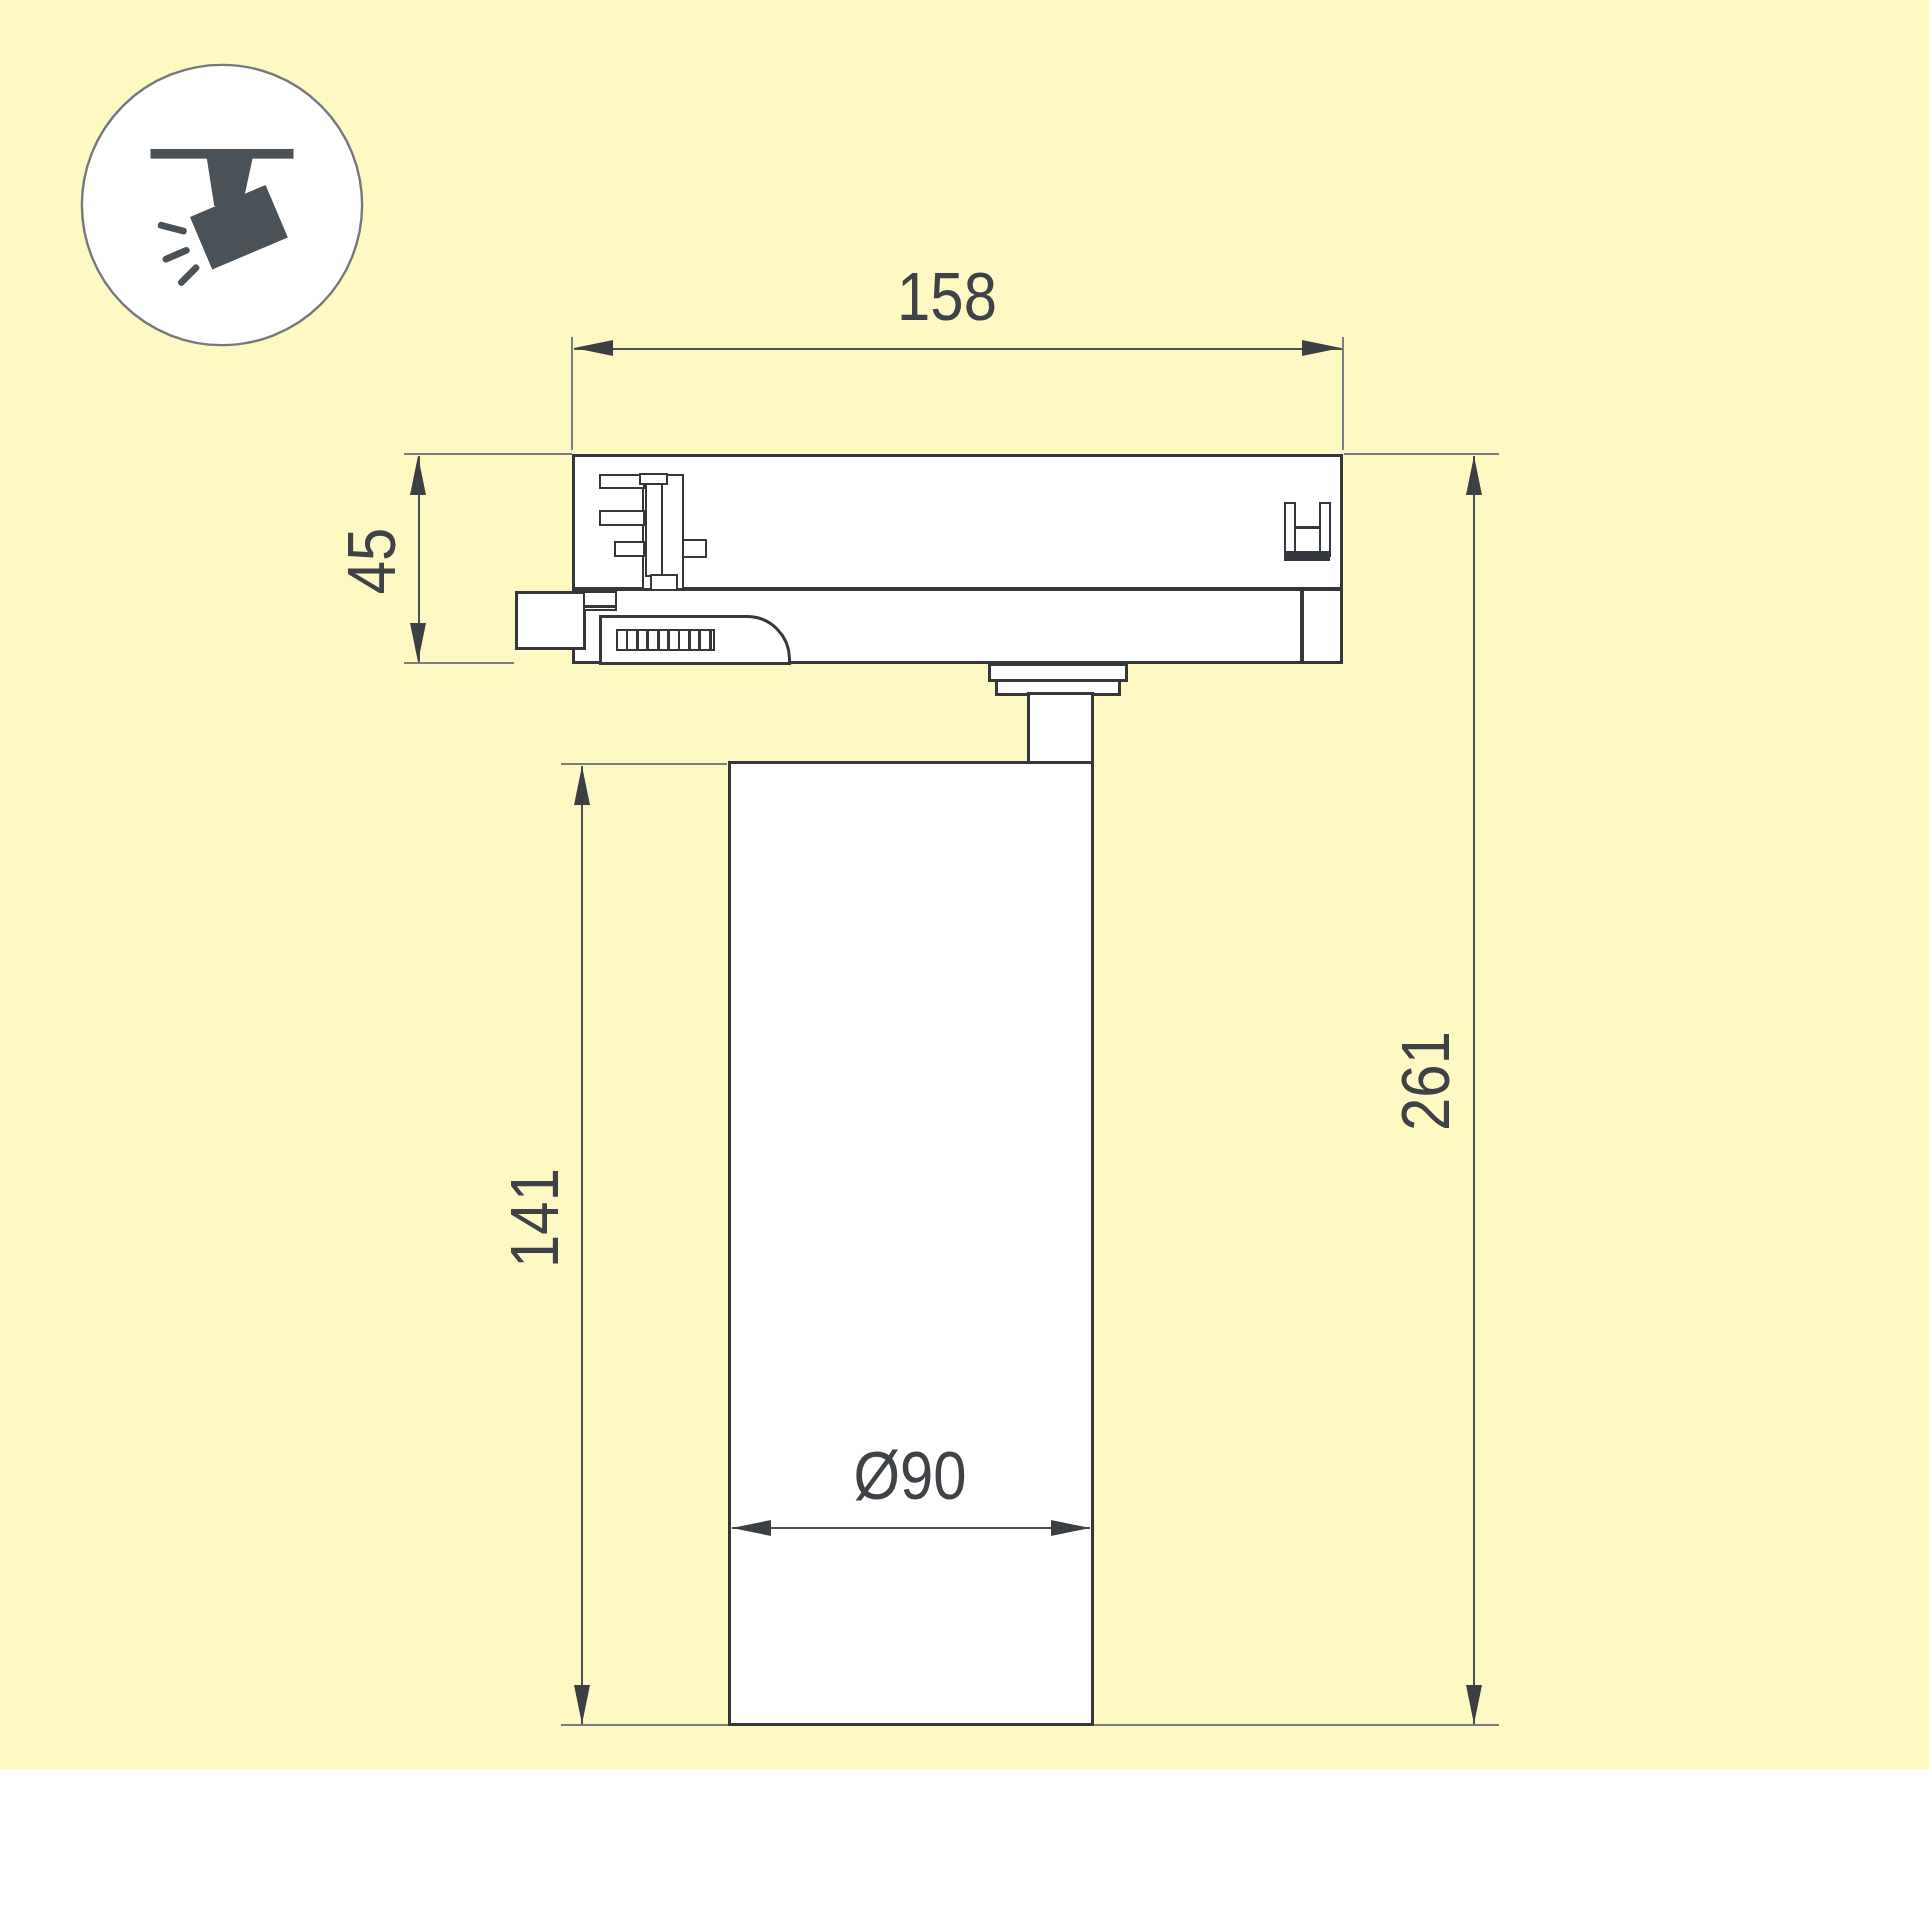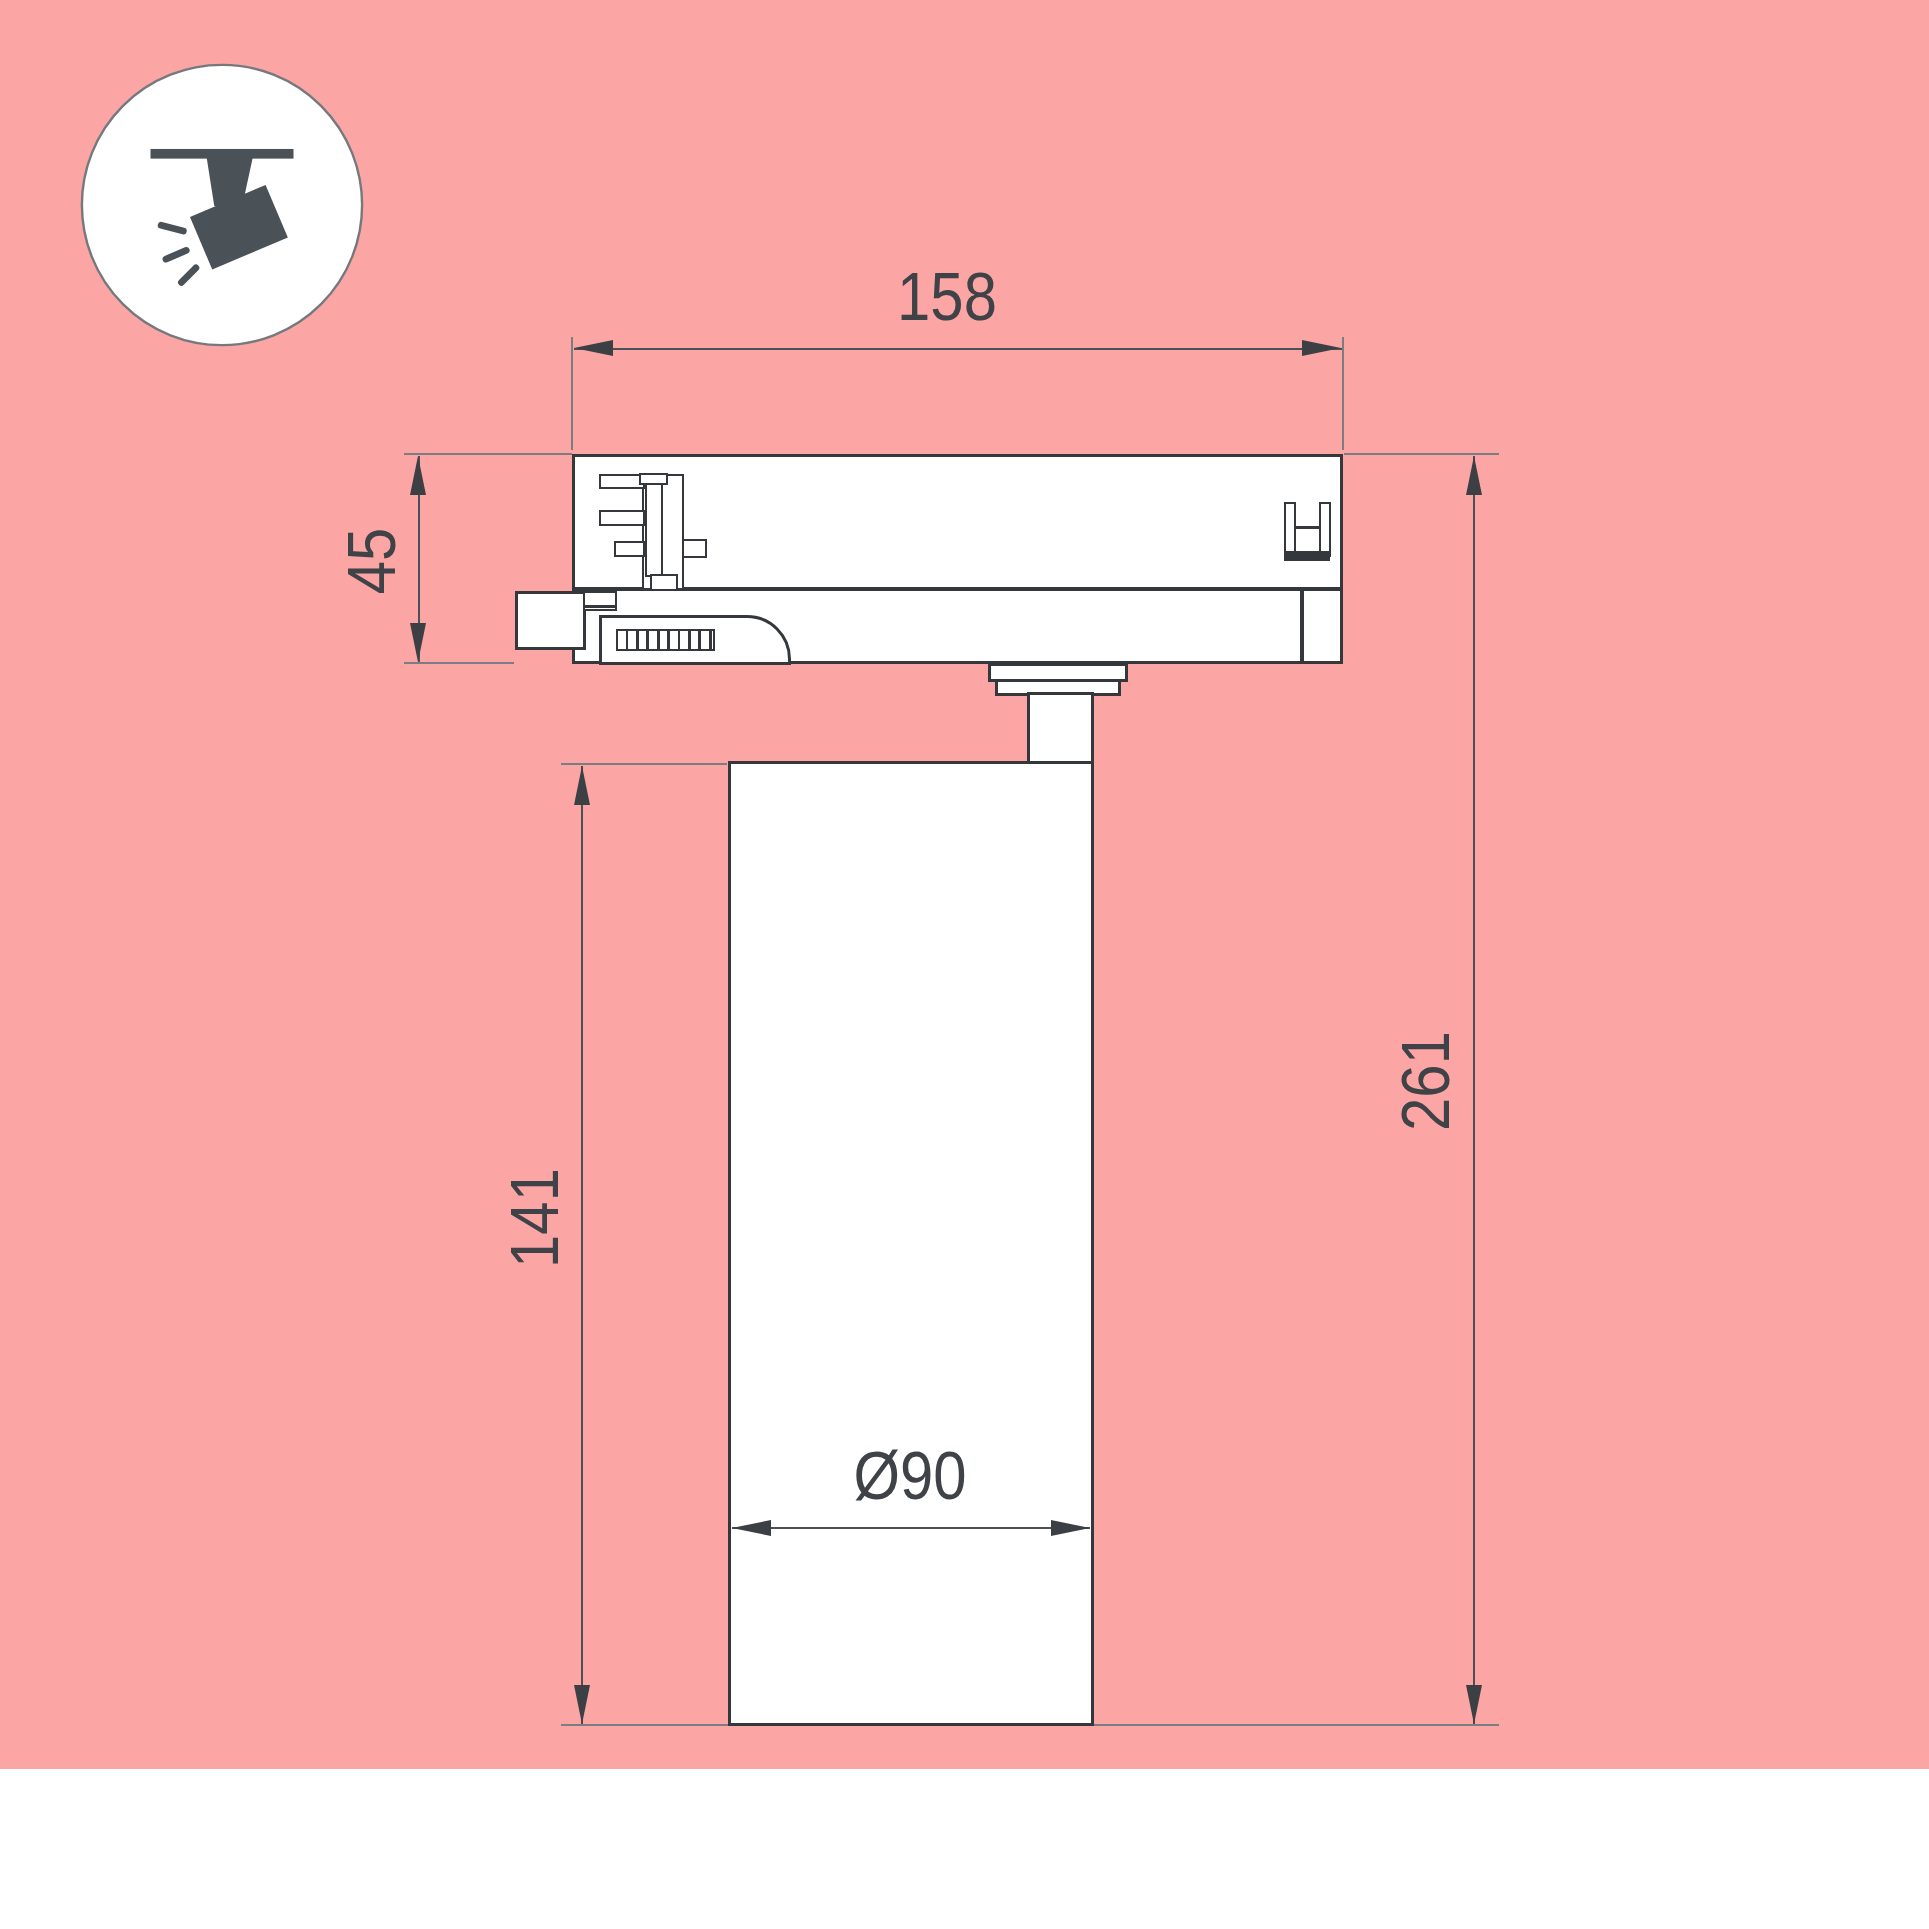--- a/index.html
+++ b/index.html
@@ -1,16 +1,16 @@
 <!DOCTYPE html>
 <html><head>
 <meta charset="utf-8">
 <style>
   html,body{margin:0;padding:0;background:#ffffff;}
-  #stage{position:relative;width:1929px;height:1769px;background:#fca5a5;overflow:hidden;
+  #stage{position:relative;width:1929px;height:1769px;background:#fef9c3;overflow:hidden;
          font-family:"Liberation Sans", sans-serif;}
   .ext{position:absolute;background:#7a7e82;}
   .dim{position:absolute;background:#4c5054;}
   .solid{position:absolute;background:#34383c;}
   .box{position:absolute;background:#ffffff;border:3.9px solid #34383c;box-sizing:border-box;}
   .box3{position:absolute;background:#ffffff;border:2.9px solid #34383c;box-sizing:border-box;}
   .arrow{position:absolute;width:0;height:0;}
   .a-left {border-top:8.7px solid transparent;border-bottom:8.7px solid transparent;border-right:39px solid #3c4044;}
   .a-right{border-top:8.7px solid transparent;border-bottom:8.7px solid transparent;border-left:39px solid #3c4044;}
   .a-up   {border-left:8.7px solid transparent;border-right:8.7px solid transparent;border-bottom:39px solid #3c4044;}

